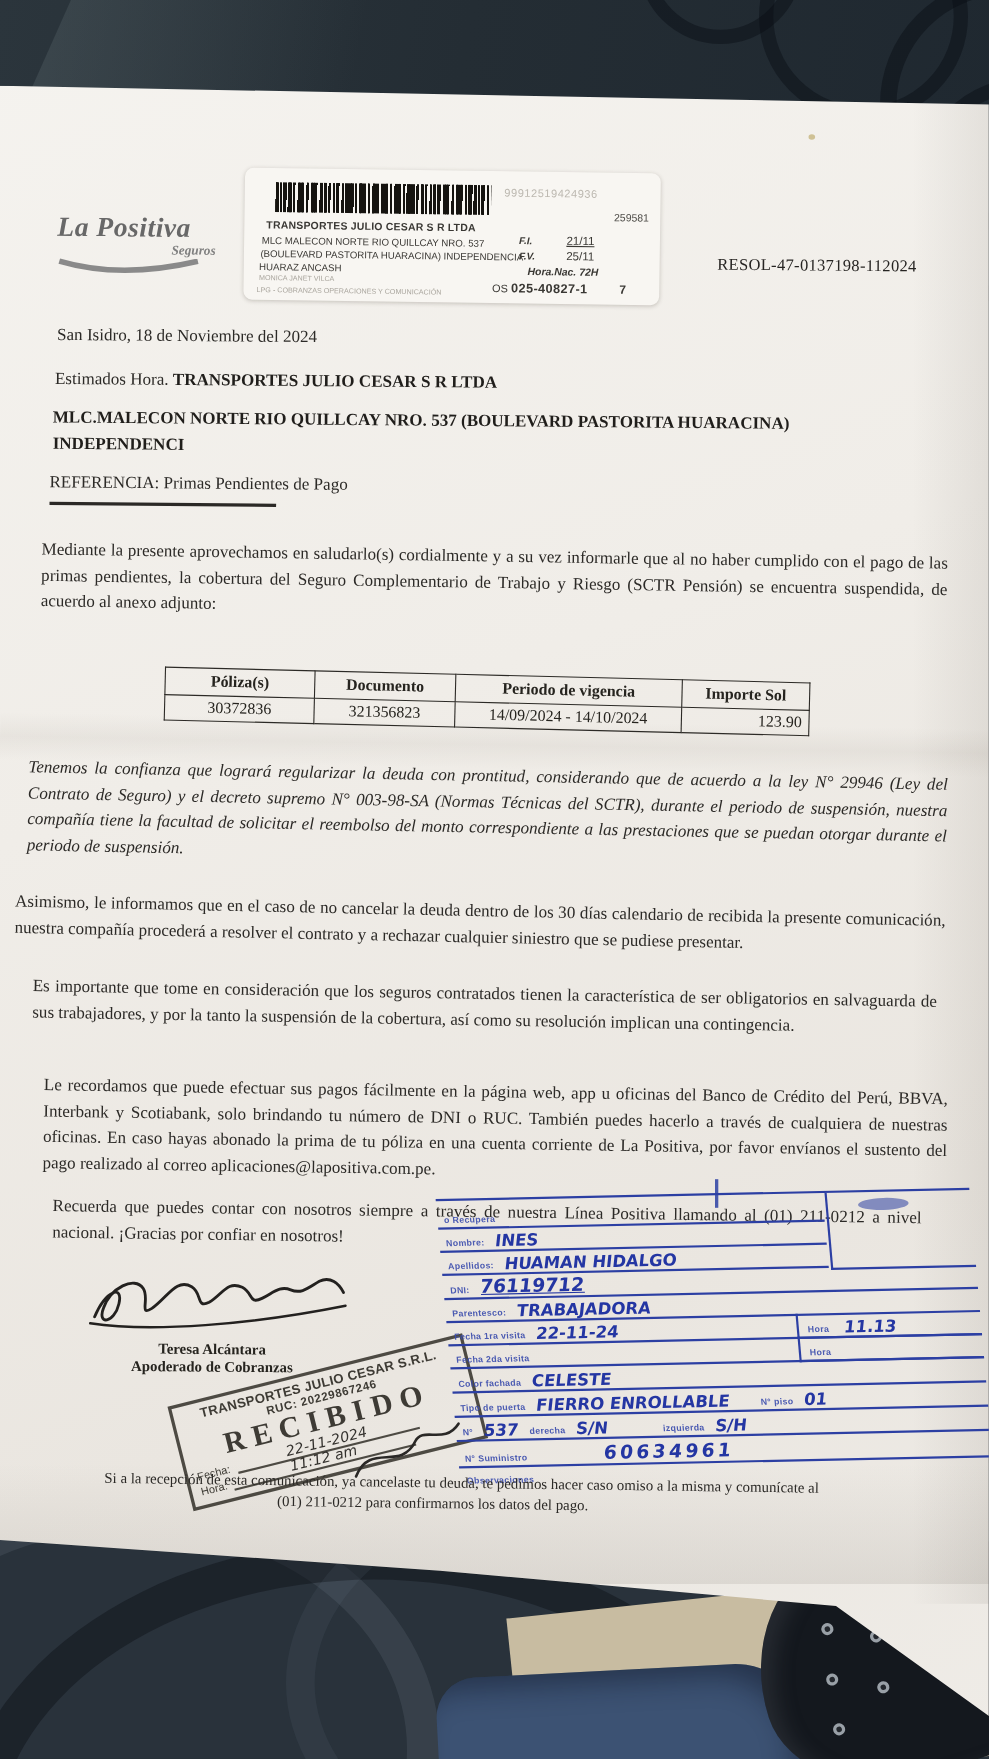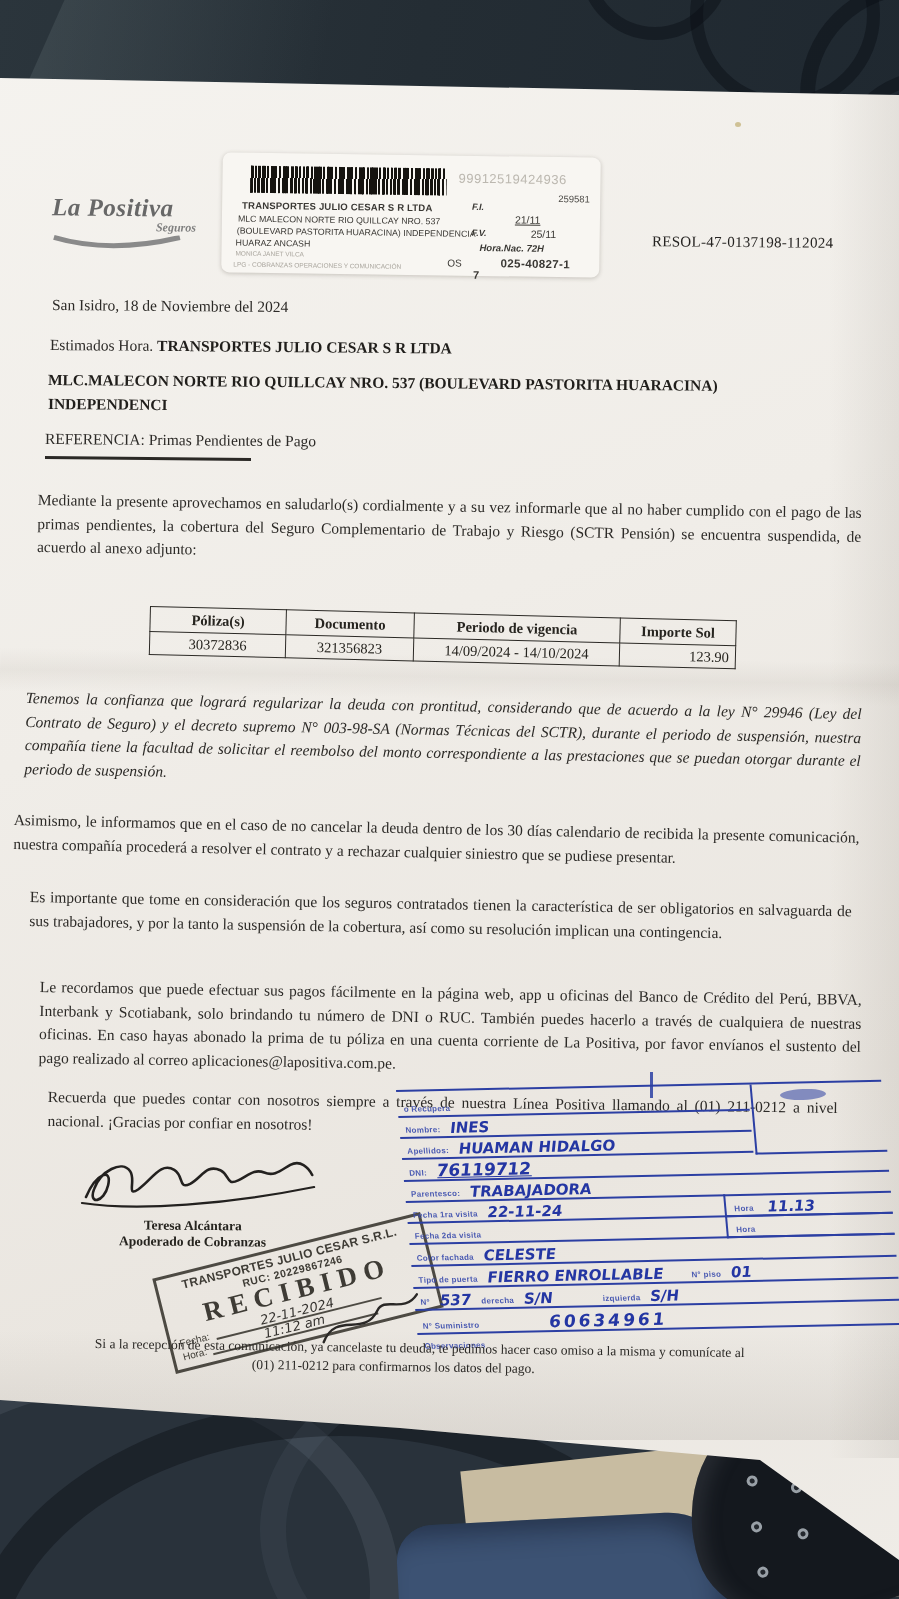--- a/index.html
+++ b/index.html
@@ -54,33 +54,33 @@
 
   
   .sticker{position:absolute;left:222px;top:155px;width:378px;height:120px;
     background:#f8f6f2;border-radius:8px;transform:rotate(.8deg);
     box-shadow:0 1px 4px rgba(60,52,40,.25);font-family:"Liberation Sans",sans-serif;color:#3a3834;}
   .barcode{position:absolute;left:28px;top:13px;width:196px;height:27px;
     background:
       repeating-linear-gradient(90deg,#15130f 0 2px,transparent 2px 4px),
       repeating-linear-gradient(90deg,#15130f 0 1px,transparent 1px 7px),
       repeating-linear-gradient(90deg,#15130f 0 3px,transparent 3px 11px);}
-  .bc-num{position:absolute;left:236px;top:15px;font-size:13px;color:#bcb8b0;letter-spacing:.5px;}
+  .bc-num{position:absolute;left:236px;top:15px;font-size:10px;color:#bcb8b0;letter-spacing:.5px;}
   .trk{position:absolute;left:336px;top:36px;font-size:9.5px;color:#4e4c48;}
   .lab-recipient{position:absolute;left:20px;top:47px;font-size:9.5px;font-weight:bold;letter-spacing:.2px;}
   .lab-a1{position:absolute;left:16px;top:61px;font-size:8.8px;}
   .lab-a2{position:absolute;left:15px;top:73px;font-size:8.8px;}
   .lab-a3{position:absolute;left:14px;top:85px;font-size:8.8px;}
   .lab-tiny1{position:absolute;left:14px;top:97px;font-size:6.5px;color:#aaa69e;}
   .lab-tiny2{position:absolute;left:12px;top:108px;font-size:6.5px;color:#aaa69e;}
   .lab-fi-l,.lab-fv-l{position:absolute;left:250px;font-size:9px;font-weight:bold;font-style:italic;}
   .lab-fi-v,.lab-fv-v{position:absolute;left:293px;font-size:10.5px;}
   .lab-mens{position:absolute;left:258px;top:86px;font-size:9.5px;font-weight:bold;font-style:italic;}
   .lab-os{position:absolute;left:226px;top:101px;font-size:10px;}
-  .lab-os b{font-size:11.5px;letter-spacing:.4px;margin-left:36px;}
+  .lab-os b{font-size:11.5px;letter-spacing:.4px;}
   .lab-os .os7{margin-left:26px;font-weight:bold;font-size:11px;}
 
   
   .t{position:absolute;color:#2c2a27;font-size:15.5px;transform-origin:left top;}
   .para{line-height:1.52;text-align:justify;}
   .bold{font-weight:bold;color:#201e1b;}
   .resol{position:absolute;left:652px;top:234px;font-size:15px;color:#262422;
     letter-spacing:.3px;transform:rotate(.5deg);}
   .ref-underline{position:absolute;left:45px;top:457px;width:206px;height:3px;
     background:#2b2926;transform:rotate(.5deg);}
@@ -185,24 +185,24 @@
     <div class="sticker">
       <div class="barcode"></div>
       <div class="bc-num">99912519424936</div>
       <div class="trk">259581</div>
       <div class="lab-recipient">TRANSPORTES JULIO CESAR S R LTDA</div>
       <div class="lab-a1">MLC MALECON NORTE RIO QUILLCAY NRO. 537</div>
       <div class="lab-a2">(BOULEVARD PASTORITA HUARACINA)  INDEPENDENCIA</div>
       <div class="lab-a3">HUARAZ ANCASH</div>
       <div class="lab-tiny1">MONICA JANET VILCA</div>
       <div class="lab-tiny2">LPG - COBRANZAS OPERACIONES Y COMUNICACIÓN</div>
-      <div class="lab-fi-l" style="top:46px;">F.I.</div>
+      <div class="lab-fi-l" style="top:58px;">F.I.</div>
       <div class="lab-fi-v" style="top:57px;text-decoration:underline;">21/11</div>
       <div class="lab-fv-l" style="top:72px;">F.V.</div>
-      <div class="lab-fv-v" style="top:71px;margin-left:16px;">25/11</div>
+      <div class="lab-fv-v" style="top:71px;">25/11</div>
       <div class="lab-mens">Hora.Nac. 72H</div>
       <div class="lab-os">
         <span>OS</span>
         <b>025-40827-1</b>
         <span class="os7">7</span>
       </div>
     </div>
 
     <div class="resol">RESOL-47-0137198-112024</div>
 

